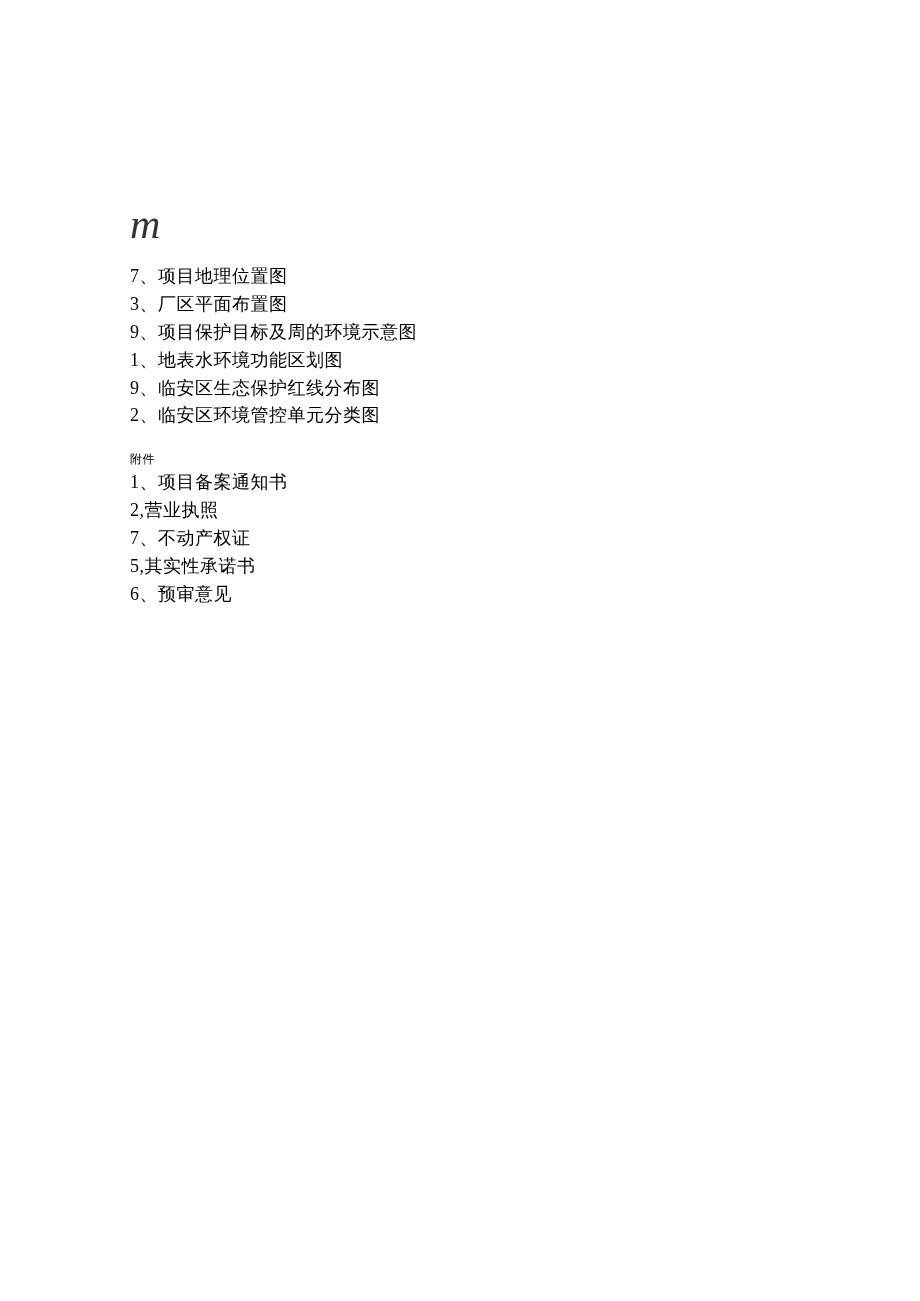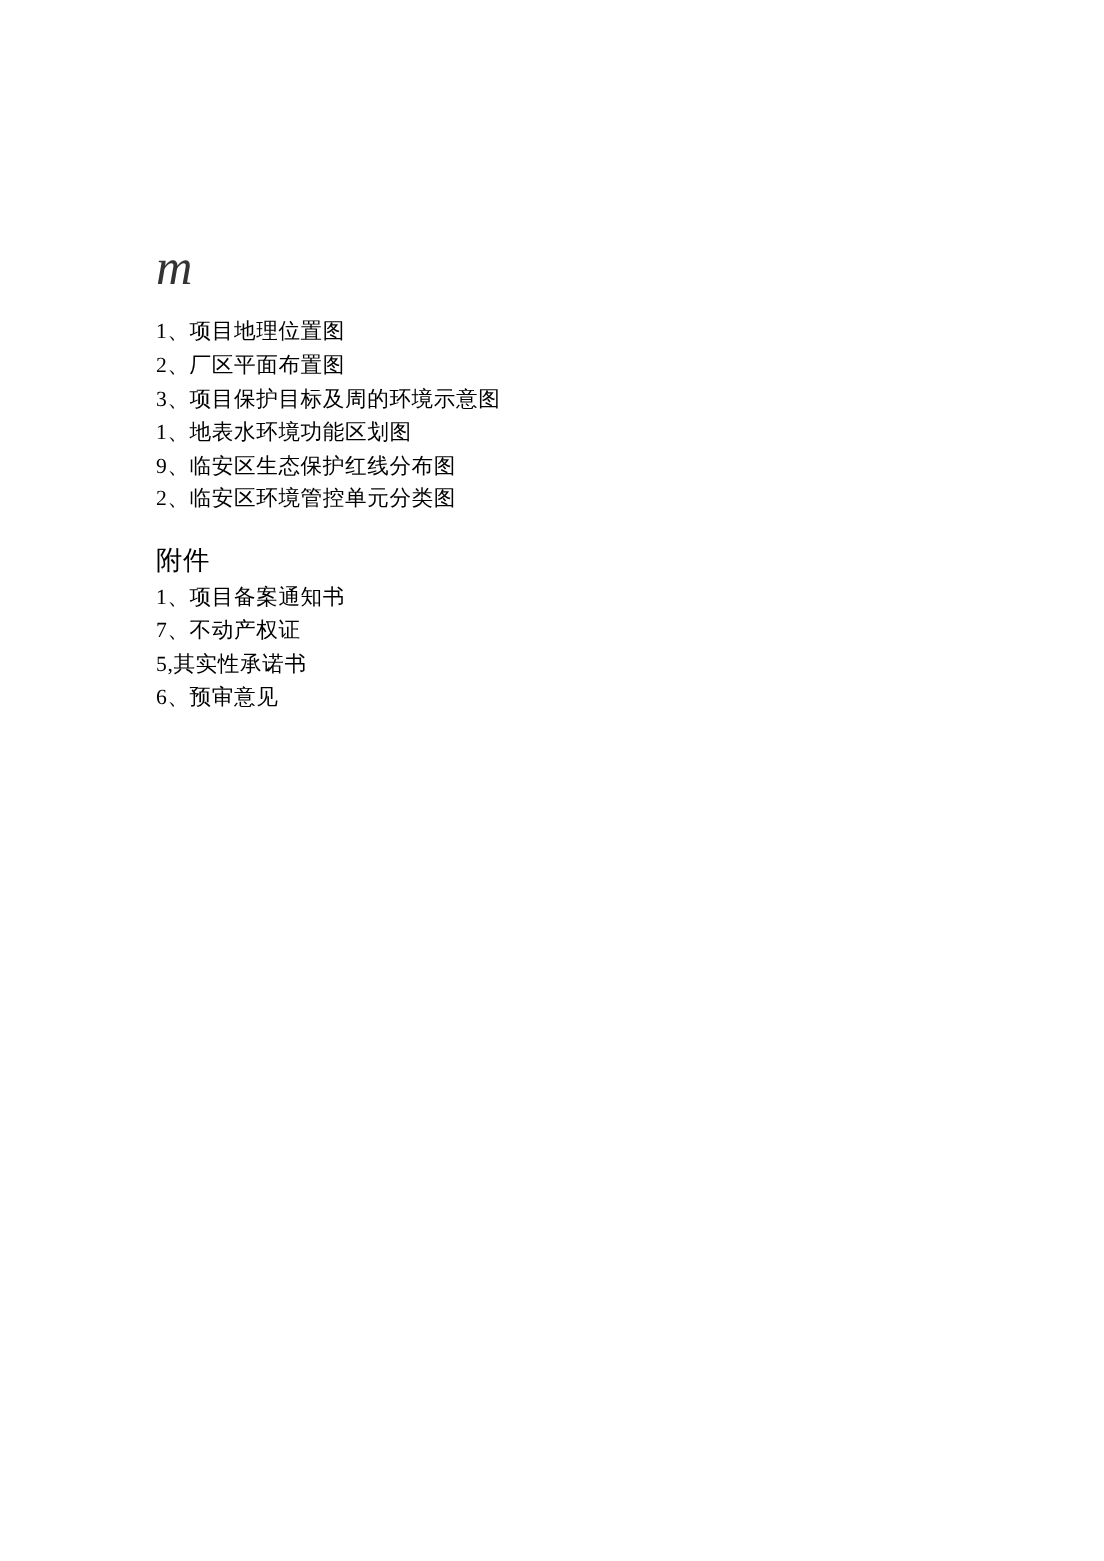--- a/index.html
+++ b/index.html
@@ -26,42 +26,43 @@
     .list-item {
       font-size: 18px;
       color: #000000;
       line-height: 1.55;
       letter-spacing: 0.5px;
     }
     .section-gap {
       height: 20px;
     }
     .section-title {
-      font-size: 22px;
+      font-size: 12px;
       color: #000000;
       line-height: 1.55;
       letter-spacing: 0.5px;
     }
   </style>
 </head>
 <body>
 
 <div class="heading">m</div>
 
 <div>
-  <div class="list-item">1、项目地理位置图</div>
-  <div class="list-item">2、厂区平面布置图</div>
-  <div class="list-item">3、项目保护目标及周的环境示意图</div>
+  <div class="list-item">7、项目地理位置图</div>
+  <div class="list-item">3、厂区平面布置图</div>
+  <div class="list-item">9、项目保护目标及周的环境示意图</div>
   <div class="list-item">1、地表水环境功能区划图</div>
   <div class="list-item">9、临安区生态保护红线分布图</div>
   <div class="list-item">2、临安区环境管控单元分类图</div>
 </div>
 
 <div class="section-gap"></div>
 
 <div class="section-title">附件</div>
 
 <div>
   <div class="list-item">1、项目备案通知书</div>
+  <div class="list-item">2,营业执照</div>
   <div class="list-item">7、不动产权证</div>
   <div class="list-item">5,其实性承诺书</div>
   <div class="list-item">6、预审意见</div>
 </div>
 
 </body></html>

